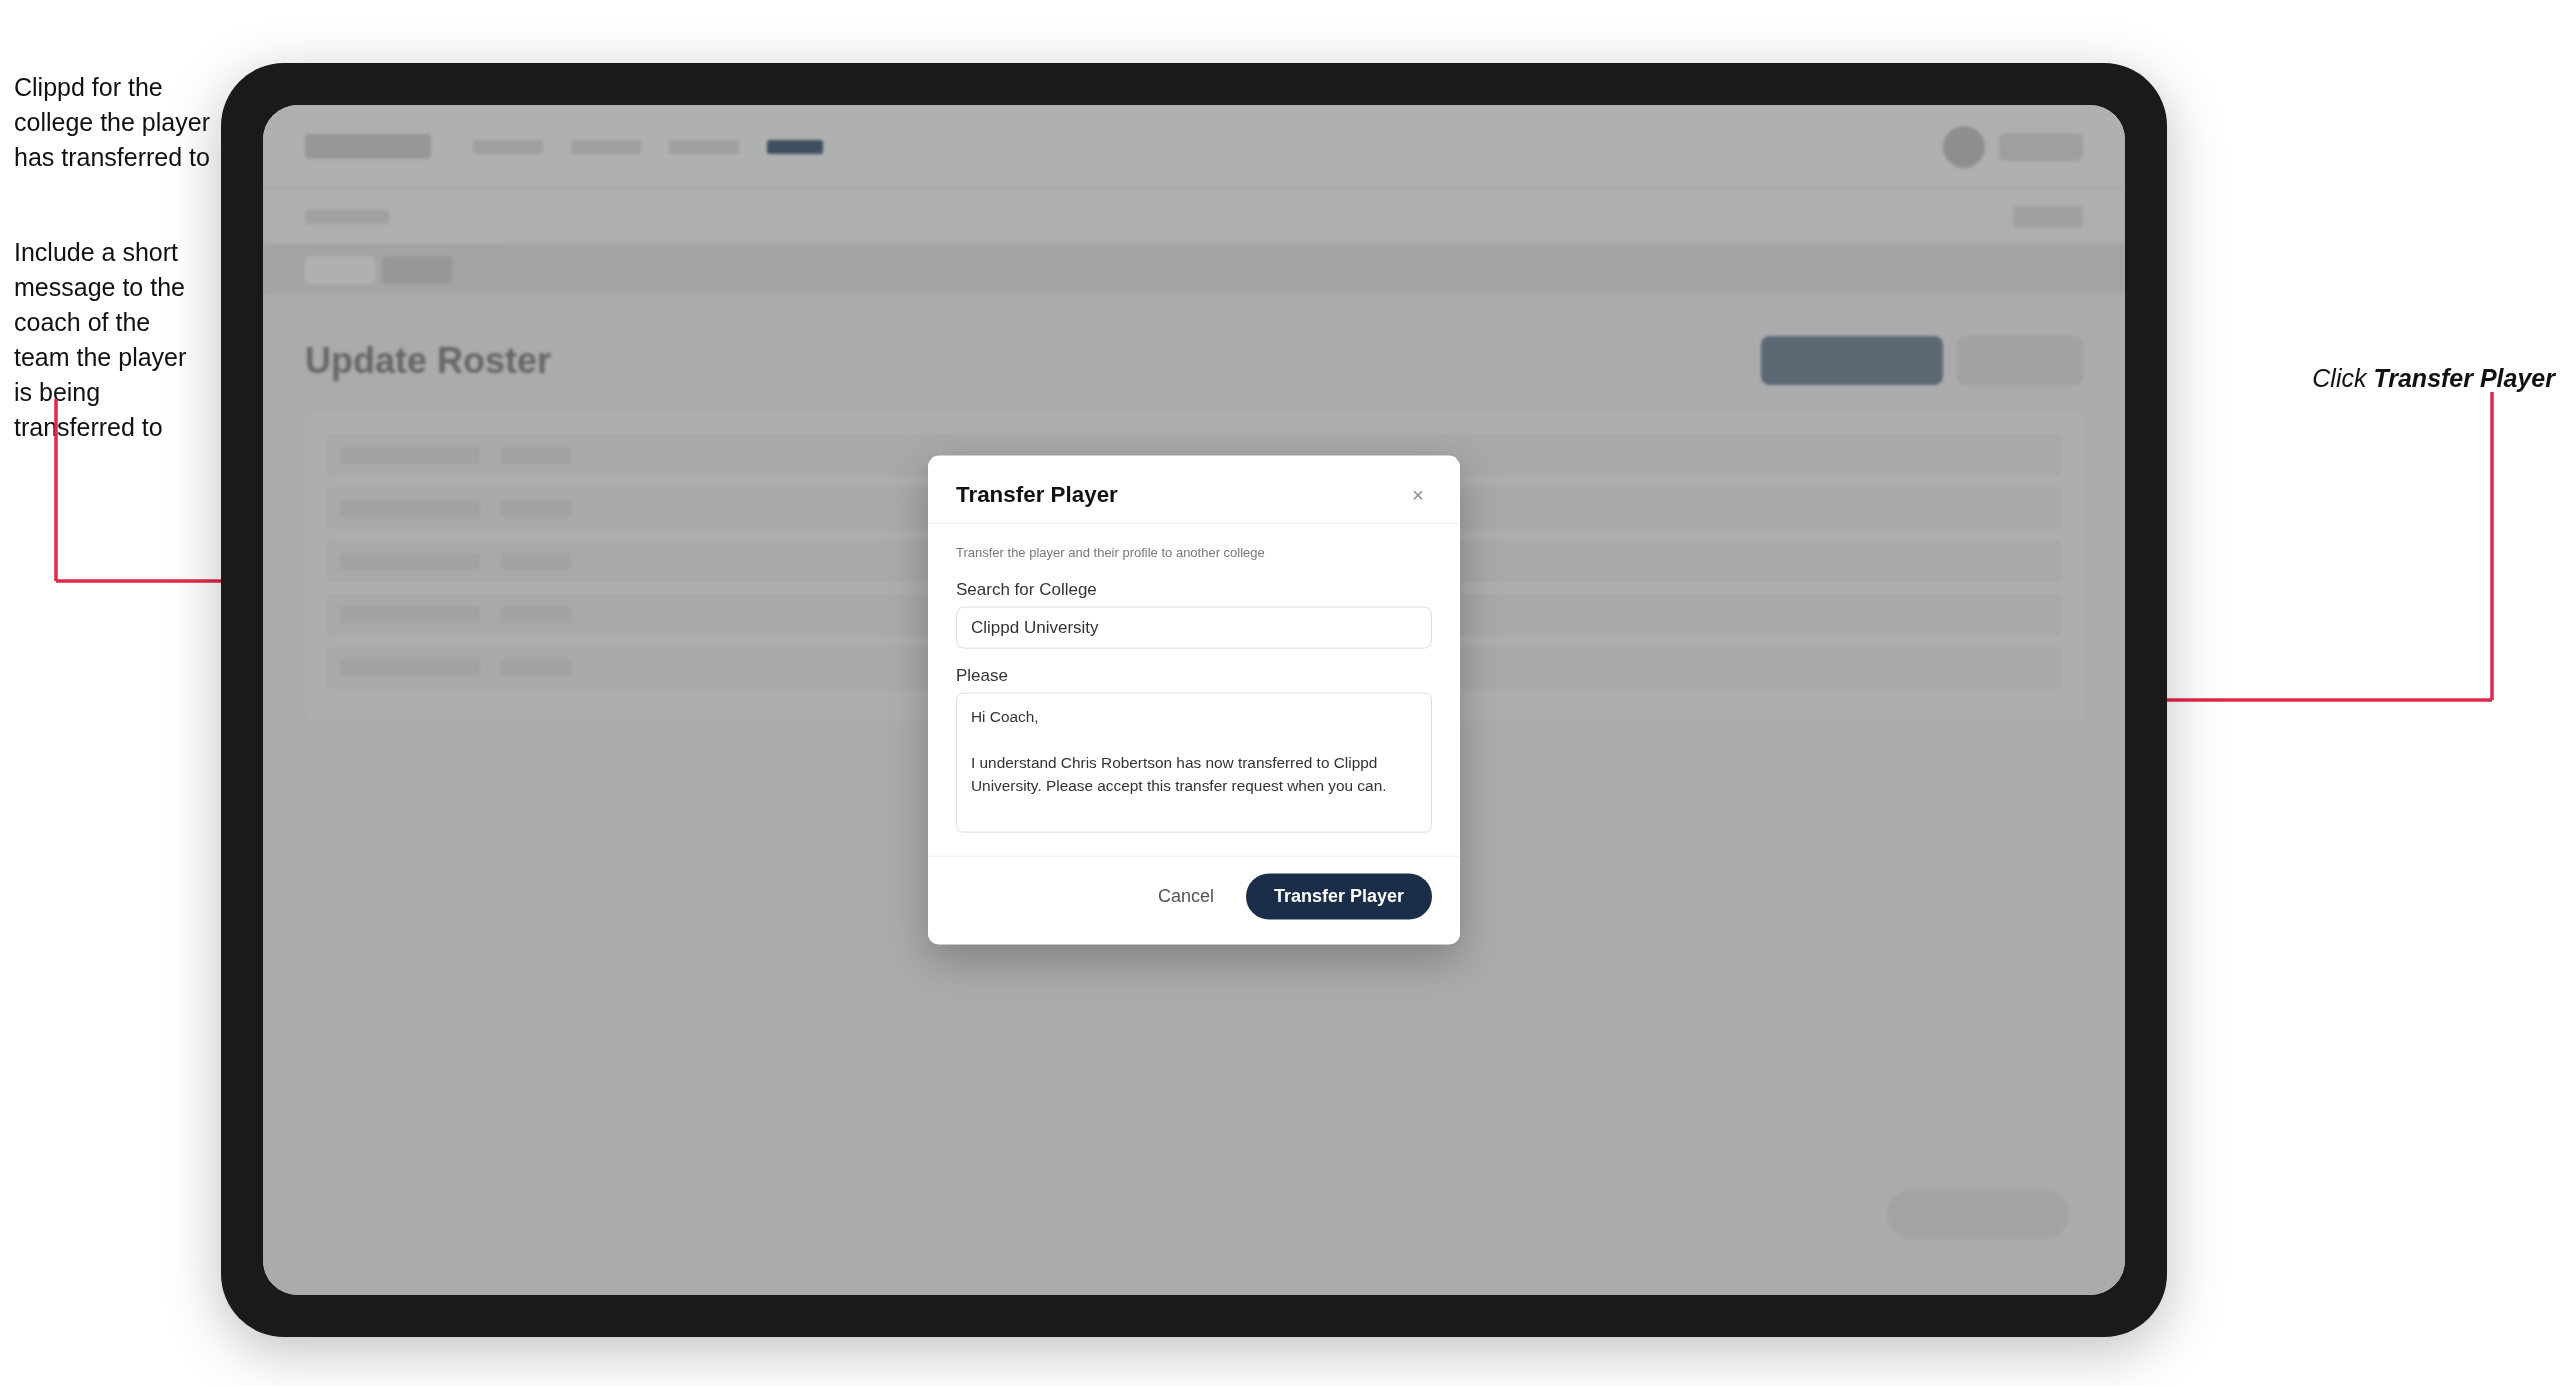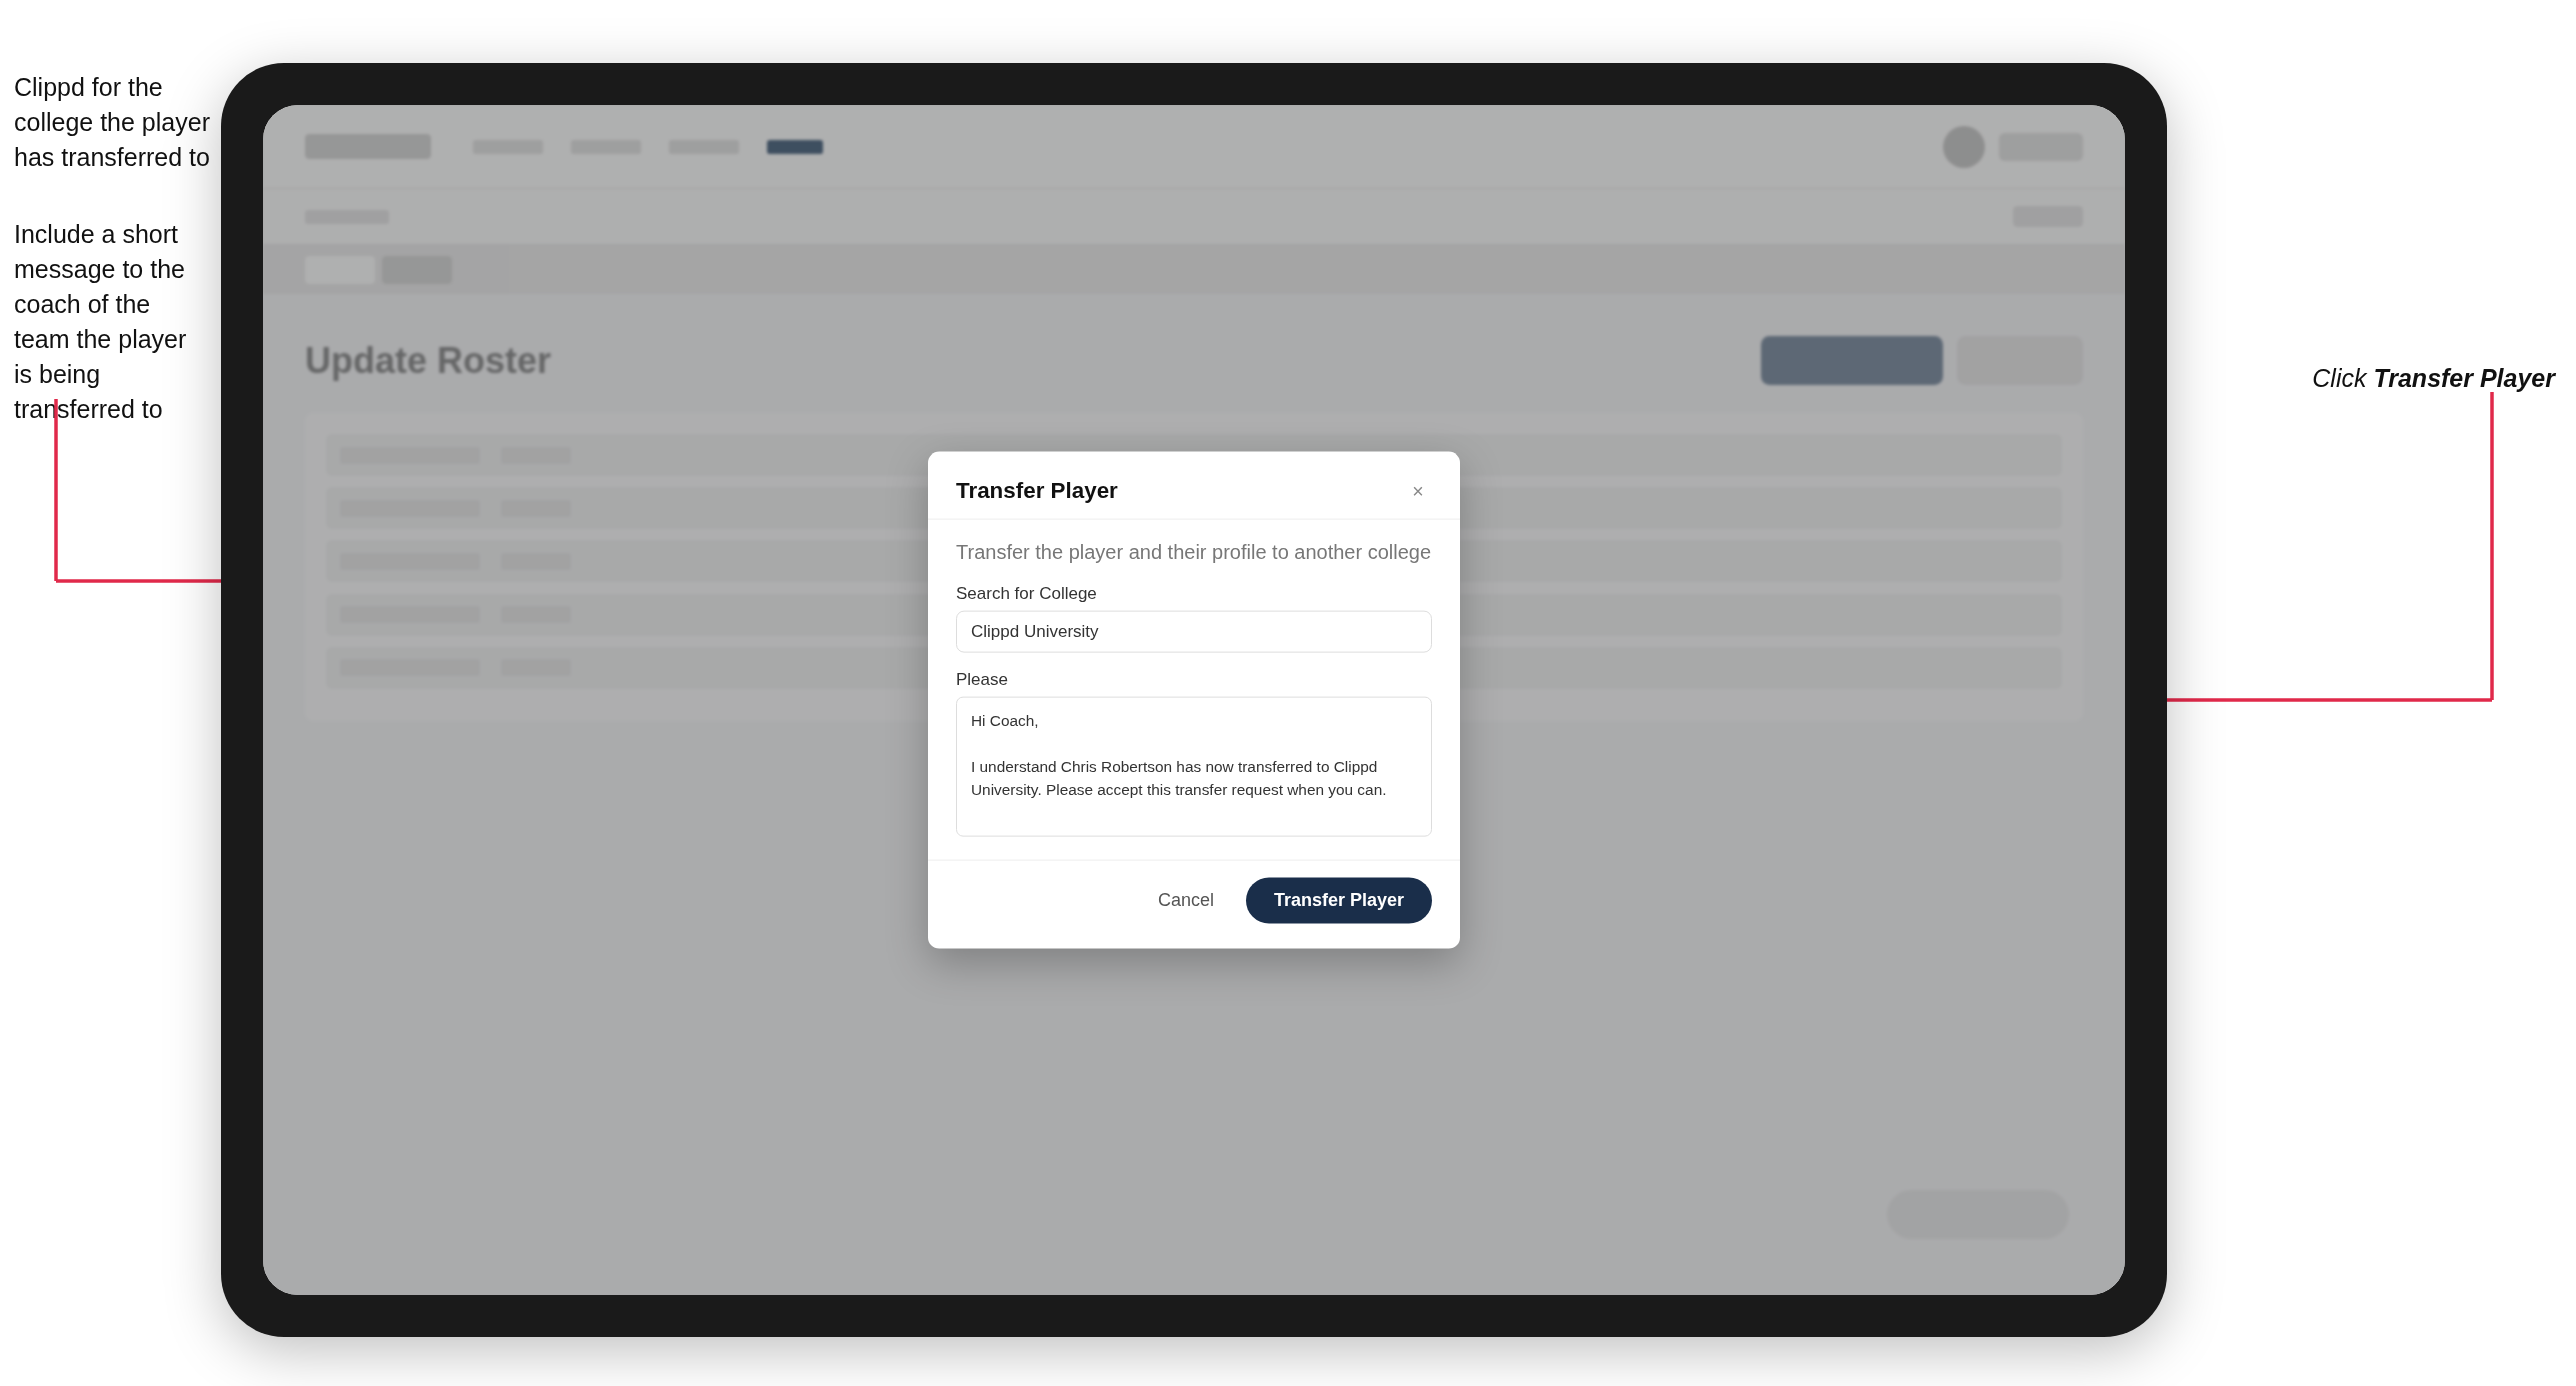--- a/index.html
+++ b/index.html
@@ -17,21 +17,21 @@
       position: absolute;
       left: 14px;
       top: 70px;
       width: 196px;
       font-size: 25px;
       line-height: 1.4;
       color: #111;
     }
 
     .annotation-left .para2 {
-      margin-top: 42px;
+      margin-top: 60px;
     }
 
     
     .annotation-right {
       position: absolute;
       right: 21px;
       top: 364px;
       font-size: 25px;
       color: #111;
       white-space: nowrap;
@@ -319,21 +319,21 @@
       border-radius: 4.2px;
       border: none;
       background: none;
     }
 
     .modal-body {
       padding: 21px 28px;
     }
 
     .modal-subtitle {
-      font-size: 20px;
+      font-size: 13px;
       color: #777;
       margin-bottom: 19.6px;
     }
 
     .form-label {
       font-size: 17px;
       font-weight: 500;
       color: #333;
       margin-bottom: 7px;
       display: block;

